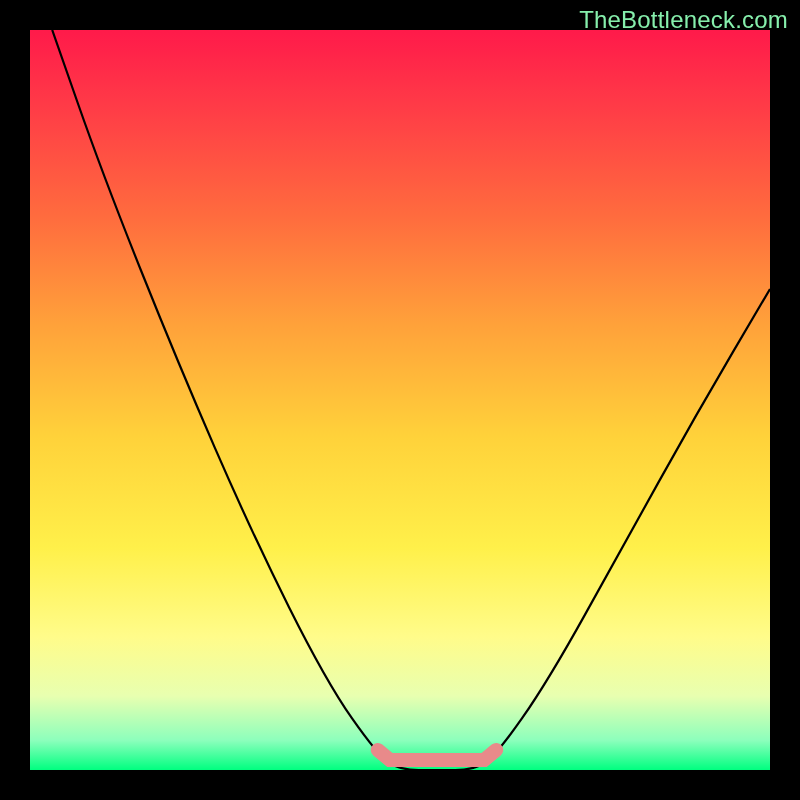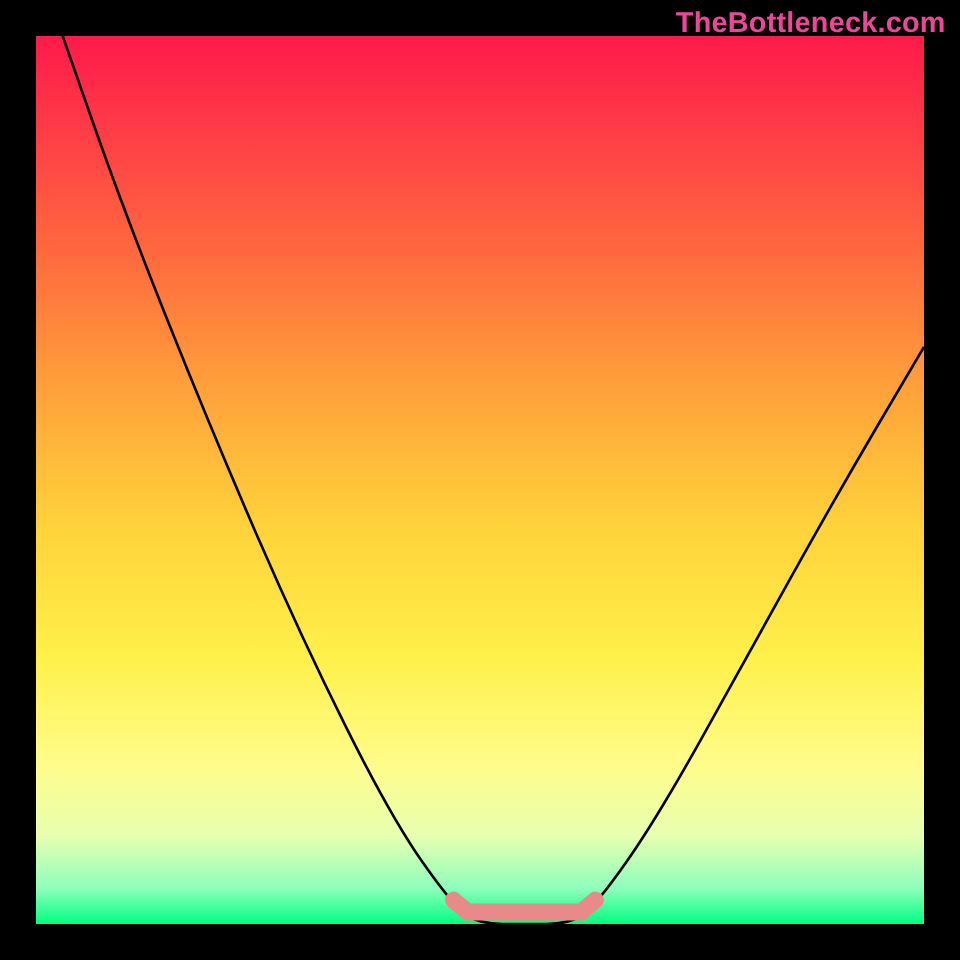--- a/index.html
+++ b/index.html
@@ -31,23 +31,23 @@
       #fff04a 70%,
       #fffc8a 82%,
       #e8ffb0 90%,
       #8cffbc 96%,
       #00ff80 100%);
   }
   .watermark {
     position: absolute;
     top: 6px;
     right: 12px;
-    color: #ec4899;
+    color: #86efac;
     font-size: 24px;
-    font-weight: 700;
+    font-weight: 400;
     letter-spacing: 0.2px;
     z-index: 5;
   }
   svg.overlay {
     position: absolute;
     left: 0; top: 0;
     width: 740px;
     height: 740px;
     z-index: 3;
   }

